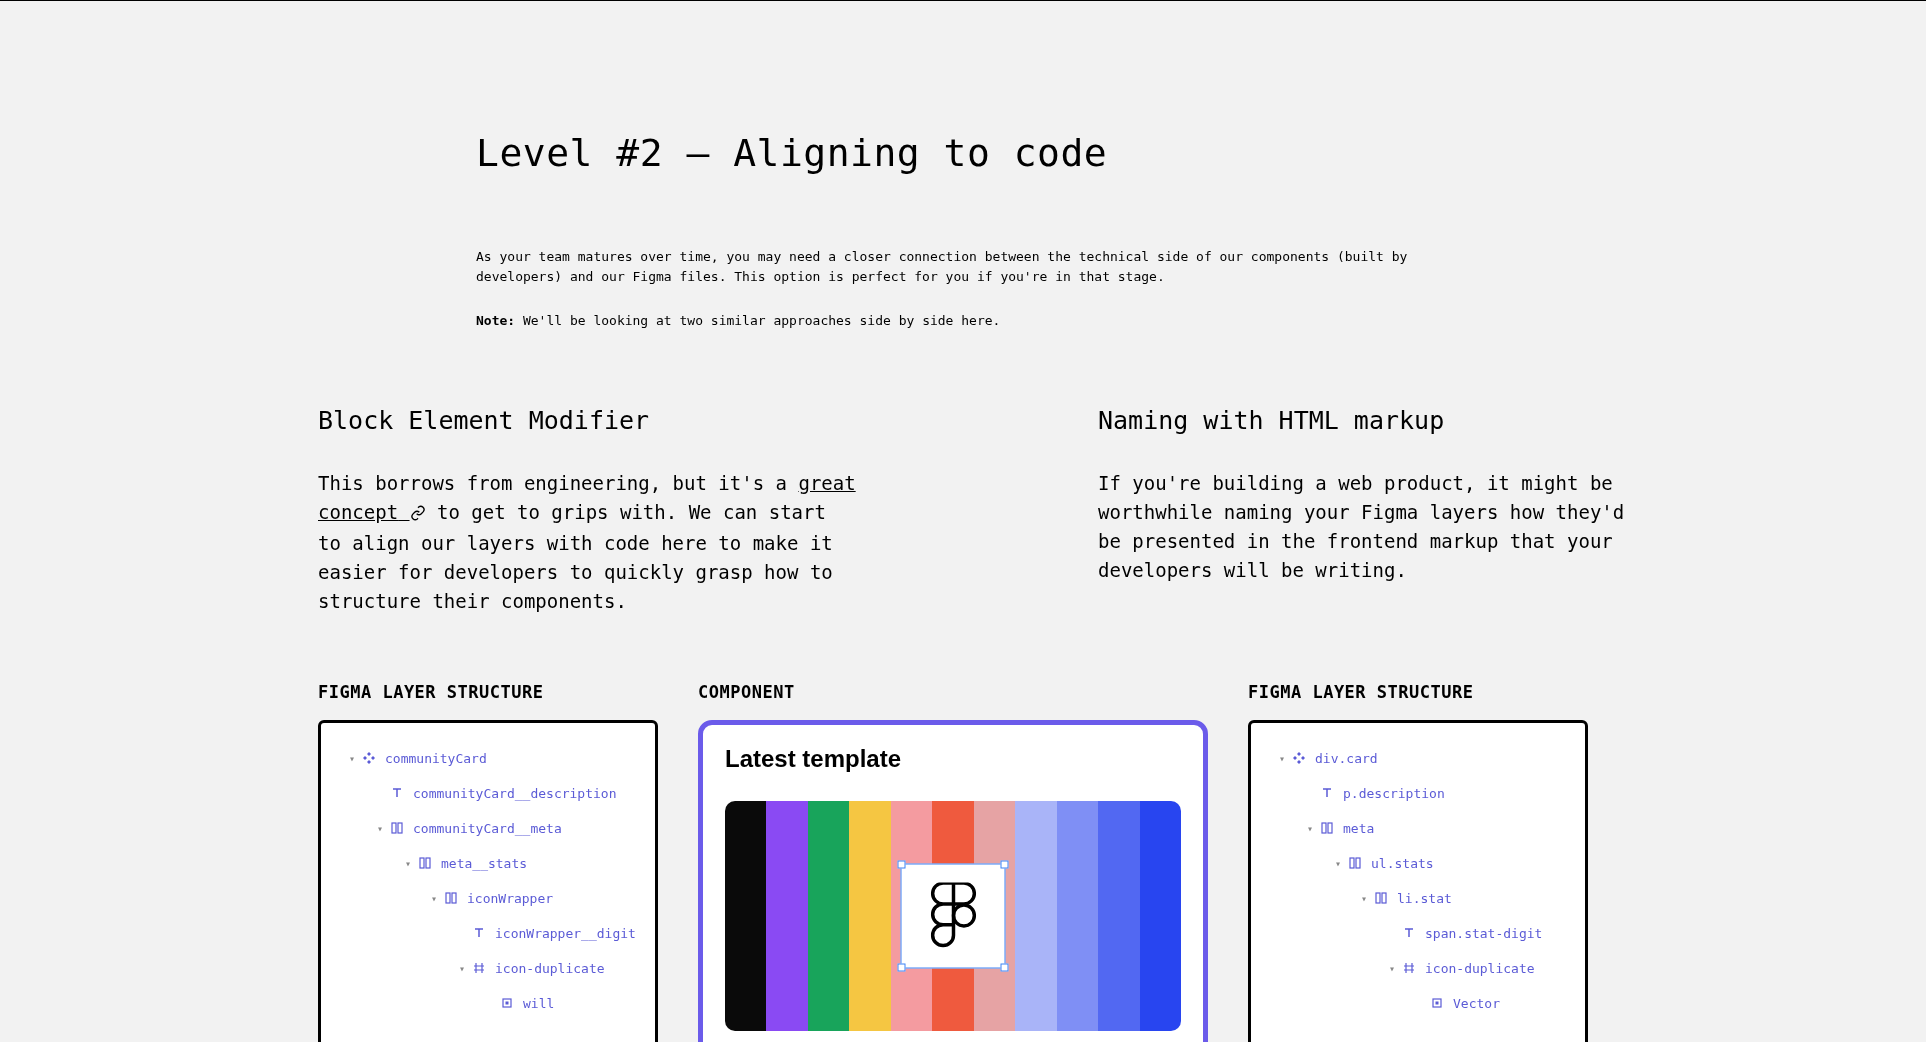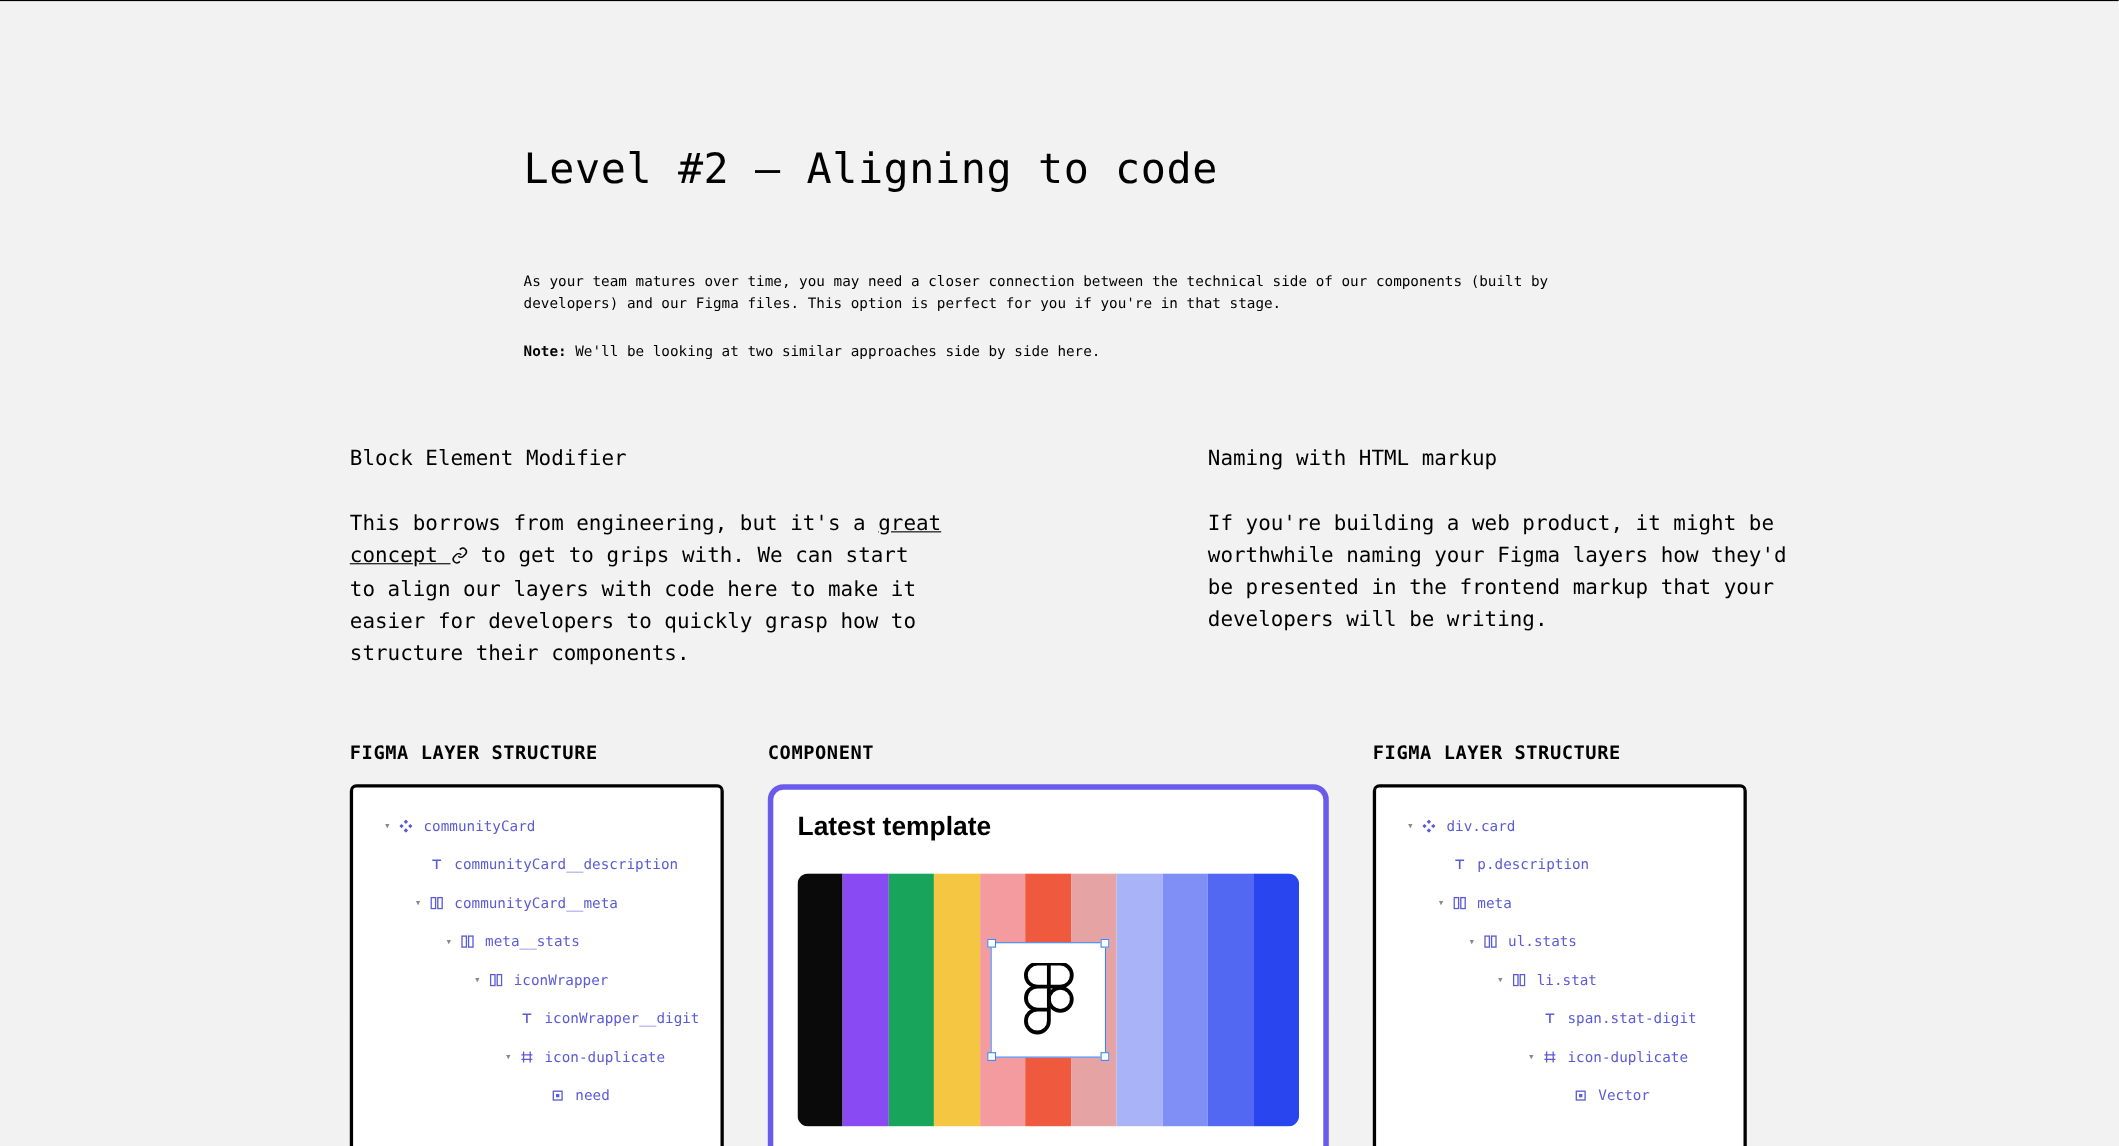--- a/index.html
+++ b/index.html
@@ -32,21 +32,21 @@
 .intro strong { font-weight: 700; }
 .two-col {
   display: flex;
   gap: 240px;
   margin: 76px 0 0 318px;
 }
 .col {
   max-width: 540px;
 }
 .col h2 {
-  font-size: 19px;
+  font-size: 25px;
   font-weight: 500;
   margin-bottom: 34px;
 }
 .col p {
   font-size: 19px;
   line-height: 1.52;
 }
 .col a {
   color: #000;
   text-decoration: underline;
@@ -257,21 +257,21 @@
               <span class="label">icon-duplicate</span>
             </div>
             <div class="tree-row indent-5">
               <span class="chev"></span>
               <span class="ico">
                 <svg width="12" height="12" viewBox="0 0 12 12">
                   <rect x="2" y="2" width="8" height="8" fill="none" stroke="#5b5bd6" stroke-width="1.2"></rect>
                   <rect x="4.5" y="4.5" width="3" height="3" fill="#5b5bd6"></rect>
                 </svg>
               </span>
-              <span class="label">need</span>
+              <span class="label">will</span>
             </div>
           </div>
       </div>
     </div>
 
     <div class="panel-block">
       <div class="panel-label">COMPONENT</div>
       <div class="comp-panel">
         <div class="comp-title">Latest template</div>
         <div class="stripes" id="stripes">

